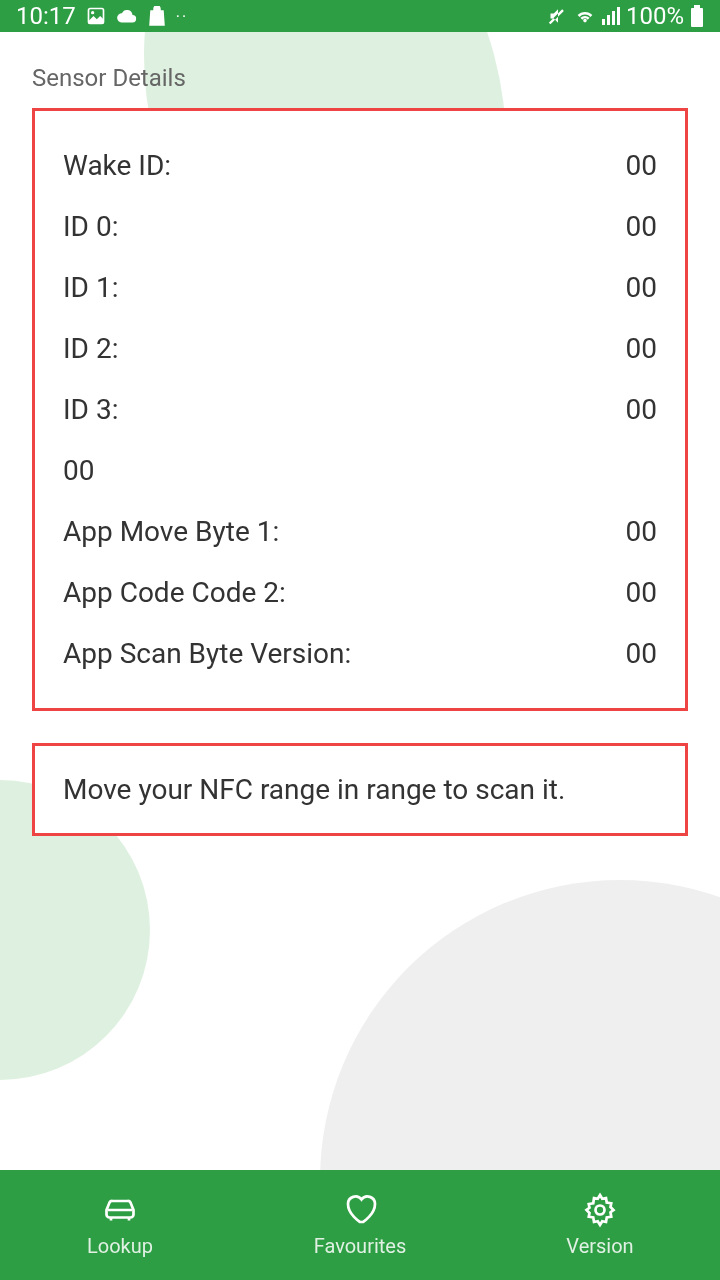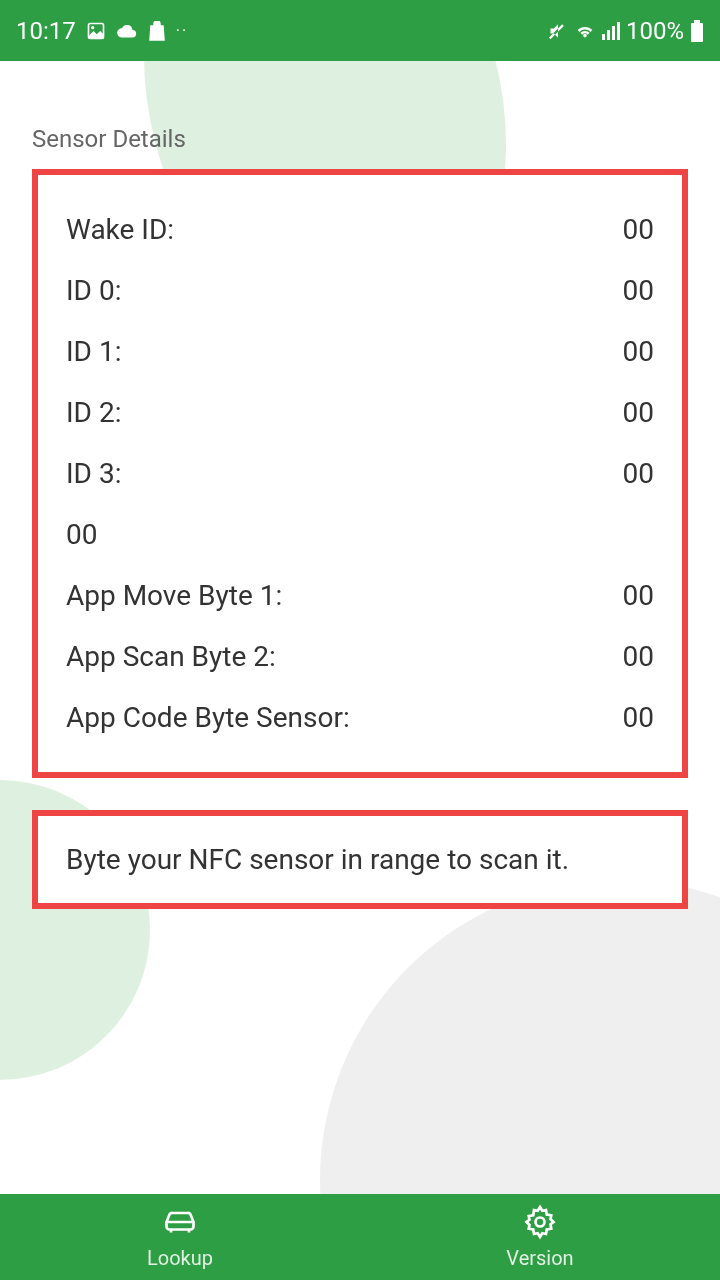--- a/index.html
+++ b/index.html
@@ -47,21 +47,21 @@
       height: 300px;
       background: #c8e6c9;
       border-radius: 50%;
       bottom: 200px;
       left: -150px;
       opacity: 0.6;
     }
     .status-bar {
       position: relative;
       z-index: 10;
-      height: 61px;
+      height: 32px;
       background: #2e9e44;
       color: white;
       display: flex;
       align-items: center;
       justify-content: space-between;
       padding: 0 16px;
       font-size: 24px;
       font-weight: 400;
     }
     .status-left {
@@ -81,25 +81,24 @@
     }
     .content {
       position: relative;
       z-index: 5;
       padding: 32px;
     }
     .section-label {
       font-size: 24px;
       color: #666;
       margin-bottom: 16px;
-      margin-top: 32px;
     }
     .card {
       background: white;
-      border: 6px solid #ef4444;
+      border: 3px solid #ef4444;
       padding: 24px 28px;
       margin-bottom: 32px;
     }
     .detail-row {
       display: flex;
       justify-content: space-between;
       align-items: center;
       padding: 14px 0;
       font-size: 28px;
       color: #333;
@@ -107,21 +106,21 @@
     .scan-text {
       font-size: 28px;
       color: #333;
       line-height: 1.4;
     }
     .bottom-nav {
       position: absolute;
       bottom: 0;
       left: 0;
       right: 0;
-      height: 86px;
+      height: 110px;
       background: #2e9e44;
       display: flex;
       z-index: 10;
     }
     .nav-item {
       flex: 1;
       display: flex;
       flex-direction: column;
       align-items: center;
       justify-content: center;
@@ -221,45 +220,53 @@
       <span>00</span>
     </div>
     <div class="detail-row">
       <span>00</span>
     </div>
     <div class="detail-row">
       <span>App Move Byte 1:</span>
       <span>00</span>
     </div>
     <div class="detail-row">
-      <span>App Scan Byte 2:</span>
-      <span>00</span>
-    </div>
-    <div class="detail-row">
-      <span>App Code Byte Sensor:</span>
+      <span>App Code Code 2:</span>
+      <span>00</span>
+    </div>
+    <div class="detail-row">
+      <span>App Scan Byte Version:</span>
       <span>00</span>
     </div>
   </div>
 
   <div class="card">
-    <div class="scan-text">Byte your NFC sensor in range to scan it.</div>
+    <div class="scan-text">Move your NFC range in range to scan it.</div>
   </div>
 </div>
 
 <div class="bottom-nav">
   <div class="nav-item">
     <span class="nav-icon">
       <svg width="36" height="36" viewBox="0 0 24 24" fill="none" stroke="white" stroke-width="1.8">
           <path d="M5 17h14M5 17a2 2 0 01-2-2v-3l2-5a2 2 0 012-1h10a2 2 0 012 1l2 5v3a2 2 0 01-2 2M6 17v2M18 17v2M4 12h16"></path>
         </svg>
     </span>
     <span class="nav-label">Lookup</span>
   </div>
   <div class="nav-item">
     <span class="nav-icon">
       <svg width="36" height="36" viewBox="0 0 24 24" fill="none" stroke="white" stroke-width="1.8">
+          <path d="M12 21s-8-5-8-12a5 5 0 019-3 5 5 0 019 3c0 7-8 12-8 12z" transform="translate(0,-1)"></path>
+        </svg>
+    </span>
+    <span class="nav-label">Favourites</span>
+  </div>
+  <div class="nav-item">
+    <span class="nav-icon">
+      <svg width="36" height="36" viewBox="0 0 24 24" fill="none" stroke="white" stroke-width="1.8">
           <circle cx="12" cy="12" r="3"></circle>
           <path d="M12 2l1.5 2.5L16 4l.5 3 3 .5-.5 2.5L21 12l-2 1.5.5 3-3 .5-.5 3-2.5-.5L12 22l-1.5-2.5L8 20l-.5-3-3-.5.5-2.5L3 12l2-1.5L4.5 8l3-.5L8 4l2.5.5z"></path>
         </svg>
     </span>
     <span class="nav-label">Version</span>
   </div>
 </div>
 
 </body></html>

